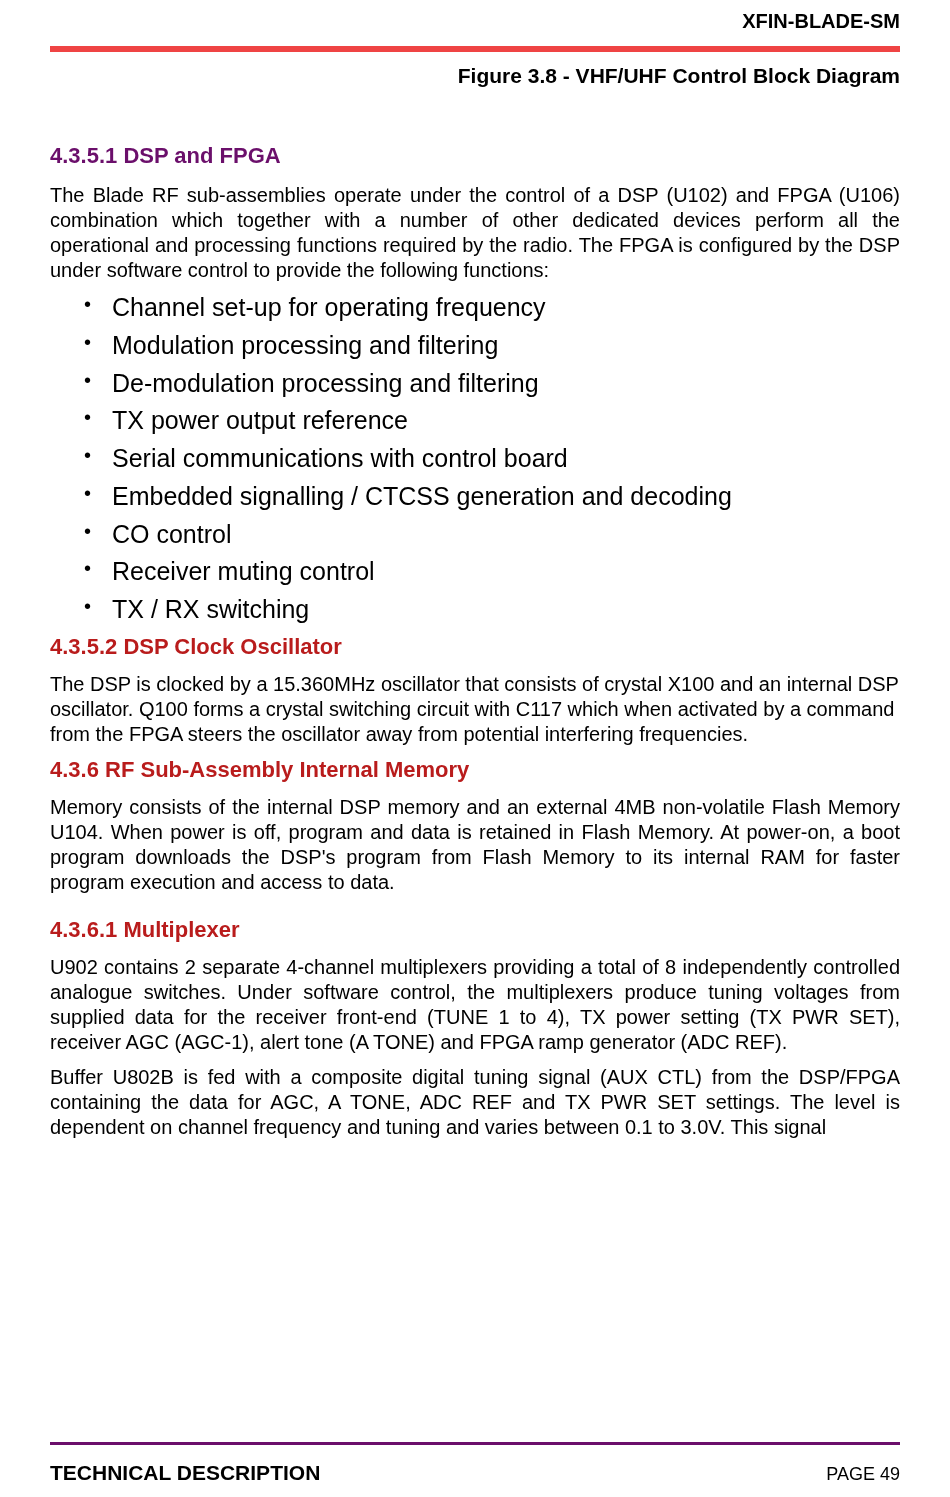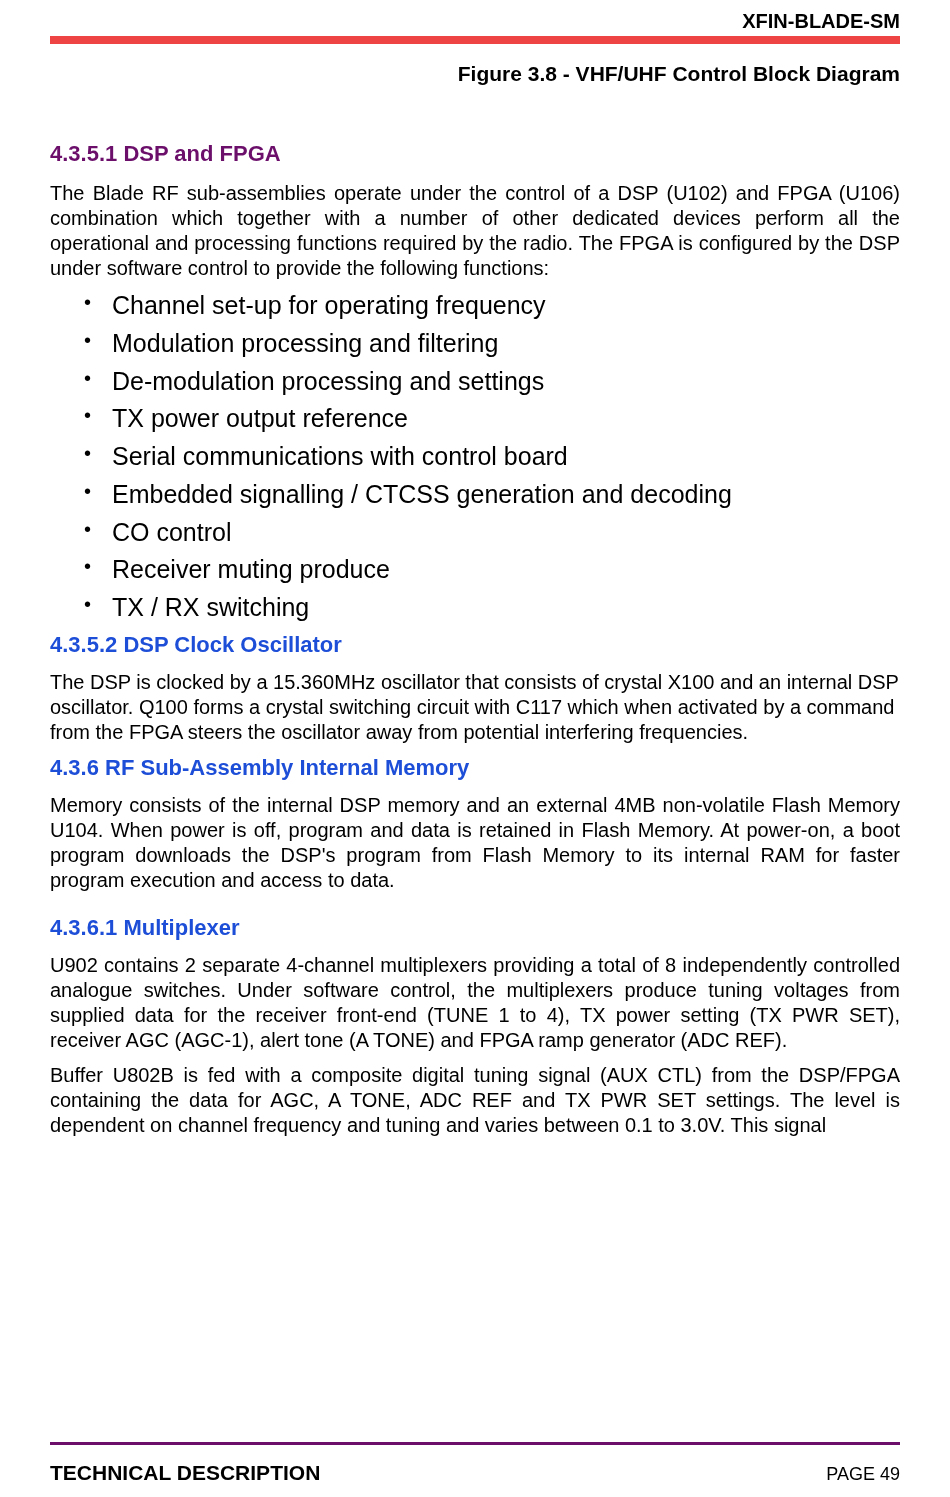--- a/index.html
+++ b/index.html
@@ -10,44 +10,44 @@
     body {
       font-family: Arial, Helvetica, sans-serif;
       background: #fff;
       width: 950px;
       height: 1497px;
       position: relative;
       padding: 0 50px;
     }
     .header-area {
       padding-top: 10px;
-      border-bottom: 8px solid #ef4444;
-      padding-bottom: 3px;
-      margin-bottom: 18px;
+      border-bottom: 6px solid #ef4444;
+      padding-bottom: 13px;
+      margin-bottom: 12px;
     }
     .header-title {
       text-align: right;
       font-weight: bold;
       font-size: 20px;
       color: #000;
     }
     .figure-caption {
       text-align: right;
       font-weight: bold;
       font-size: 21px;
       margin-bottom: 55px;
     }
     .heading-purple {
       color: #6b0f6b;
       font-weight: bold;
       font-size: 22px;
       margin-bottom: 14px;
     }
     .heading-purple-sub {
-      color: #1d4ed8;
+      color: #b91c1c;
       font-weight: bold;
       font-size: 22px;
       margin-top: 10px;
       margin-bottom: 12px;
     }
     .body-text {
       font-size: 20px;
       line-height: 1.25;
       color: #000;
       text-align: justify;
@@ -104,26 +104,26 @@
 </div>
 
 <div class="figure-caption">Figure 3.8 - VHF/UHF Control Block Diagram</div>
 
 <div class="heading-purple">4.3.5.1 DSP and FPGA</div>
 <div class="body-text">The Blade RF sub-assemblies operate under the control of a DSP (U102) and FPGA (U106) combination which together with a number of other dedicated devices perform all the operational and processing functions required by the radio. The FPGA is configured by the DSP under software control to provide the following functions:</div>
 
 <ul class="bullets">
   <li>Channel set-up for operating frequency</li>
   <li>Modulation processing and filtering</li>
-  <li>De-modulation processing and settings</li>
+  <li>De-modulation processing and filtering</li>
   <li>TX power output reference</li>
   <li>Serial communications with control board</li>
   <li>Embedded signalling / CTCSS generation and decoding</li>
   <li>CO control</li>
-  <li>Receiver muting produce</li>
+  <li>Receiver muting control</li>
   <li>TX / RX switching</li>
 </ul>
 
 <div class="heading-purple-sub">4.3.5.2 DSP Clock Oscillator</div>
 <div class="body-text-left">The DSP is clocked by a 15.360MHz oscillator that consists of crystal X100 and an internal DSP oscillator. Q100 forms a crystal switching circuit with C117 which when activated by a command from the FPGA steers the oscillator away from potential interfering frequencies.</div>
 
 <div class="heading-purple-sub">4.3.6 RF Sub-Assembly Internal Memory</div>
 <div class="body-text">Memory consists of the internal DSP memory and an external 4MB non-volatile Flash Memory U104. When power is off, program and data is retained in Flash Memory. At power-on, a boot program downloads the DSP's program from Flash Memory to its internal RAM for faster program execution and access to data.</div>
 
 <div class="heading-purple-sub" style="margin-top:22px;">4.3.6.1 Multiplexer</div>

